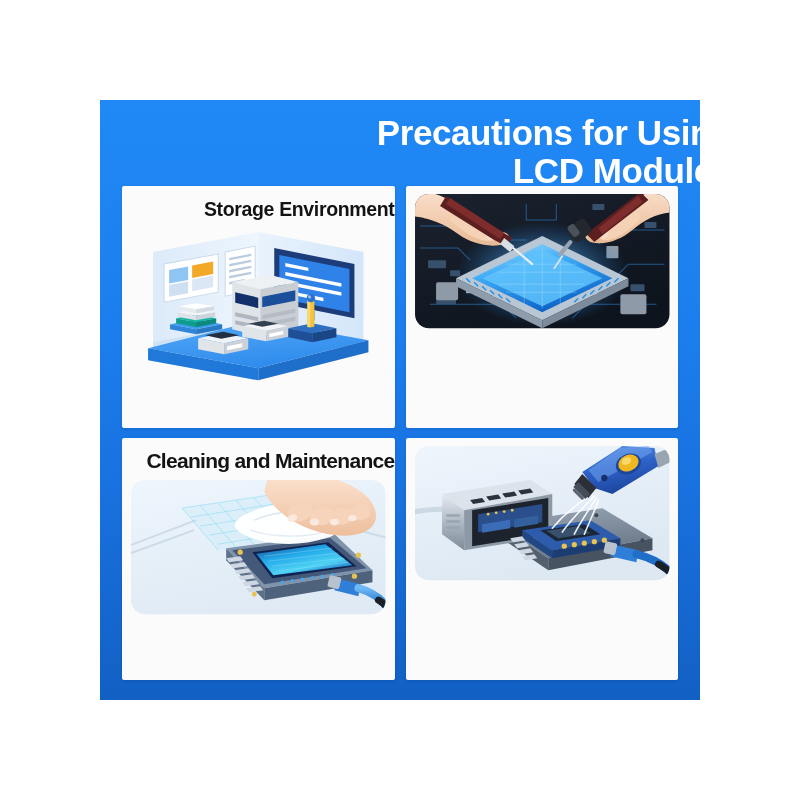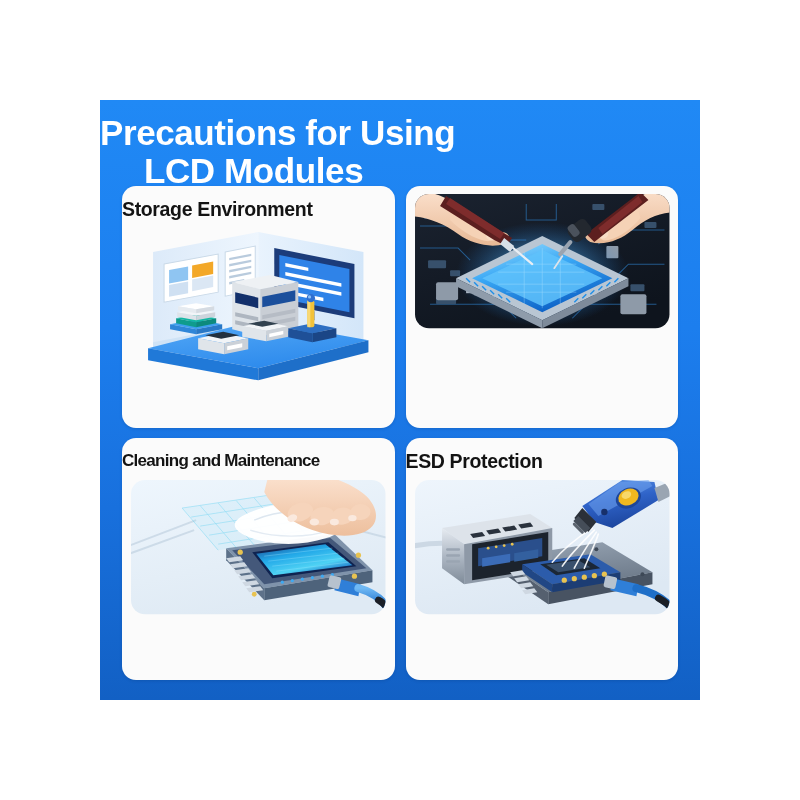--- a/index.html
+++ b/index.html
@@ -11,41 +11,41 @@
   .stage{position:relative;width:800px;height:800px;overflow:hidden;}
 
   .panel{
     position:absolute;left:100px;top:100px;width:600px;height:600px;
     background:linear-gradient(180deg,#2089f5 0%,#1c7eee 38%,#1870dd 68%,#1260c4 100%);
     box-sizing:border-box;
   }
 
   .headline{
     position:absolute;left:0;top:14px;width:600px;
-    text-align:left;color:#ffffff;
-    font-size:35px;line-height:38px;font-weight:700;letter-spacing:-0.4px;
+    text-align:right;color:#ffffff;
+    font-size:35px;line-height:38px;font-weight:700;letter-spacing:-0.4px;padding-left:32px;
   }
   .headline .l2{display:block;margin-left:44px;}
 
   .grid{
     position:absolute;left:22px;top:86px;width:556px;height:494px;
     display:grid;grid-template-columns:1fr 1fr;grid-template-rows:1fr 1fr;
     gap:10px 11px;
   }
 
   .card{
-    position:relative;background:#fbfbfb;border-radius:14px;overflow:hidden;
+    position:relative;background:#fbfbfb;border-radius:2px;overflow:hidden;
     box-shadow:0 1px 3px rgba(4,40,90,.18);
-    display:flex;flex-direction:column;align-items:flex-start;
+    display:flex;flex-direction:column;align-items:flex-end;
   }
   .card-title{
     margin-top:12px;color:#131313;font-size:19.5px;font-weight:700;
     letter-spacing:-0.35px;line-height:22px;white-space:nowrap;
   }
-  .card.tight .card-title{font-size:17px;letter-spacing:-0.7px;}
+  .card.tight .card-title{font-size:21px;letter-spacing:-0.7px;}
   .card-art{width:100%;flex:1;position:relative;}
   .card-art svg{position:absolute;left:0;top:0;width:100%;height:100%;}
 </style>
 </head>
 <body>
 
 <div class="stage">
   <div class="panel">
 
     <div class="headline">
@@ -411,21 +411,20 @@
               <path d="M214 106 L238 112 L236 124 L212 118 Z" fill="#2f7fd8"></path>
               <rect x="206" y="104" width="12" height="12" rx="2" transform="rotate(14 212 110)" fill="#b7c2ce"></rect>
               <path d="M236 116 C250 120 258 126 264 134" stroke="url(#cable3)" stroke-width="8" fill="none" stroke-linecap="round"></path>
               <path d="M256 128 C262 131 266 136 270 142" stroke="#1b1f26" stroke-width="7" fill="none" stroke-linecap="round"></path>
             </g>
           </svg>
         </div>
       </div>
 
       <div class="card">
-        <div class="card-title">ESD Protection</div>
         <div class="card-art">
           <svg viewBox="0 0 272 200" preserveAspectRatio="xMidYMin meet">
             <defs>
               <linearGradient id="bg4" x1="0" y1="0" x2="0.4" y2="1">
                 <stop offset="0" stop-color="#eef5fc"></stop>
                   <stop offset="1" stop-color="#dde8f3"></stop>
               </linearGradient>
               <linearGradient id="metal4" x1="0" y1="0" x2="0" y2="1">
                 <stop offset="0" stop-color="#e6ebf1"></stop>
                   <stop offset="0.5" stop-color="#aeb8c4"></stop>

